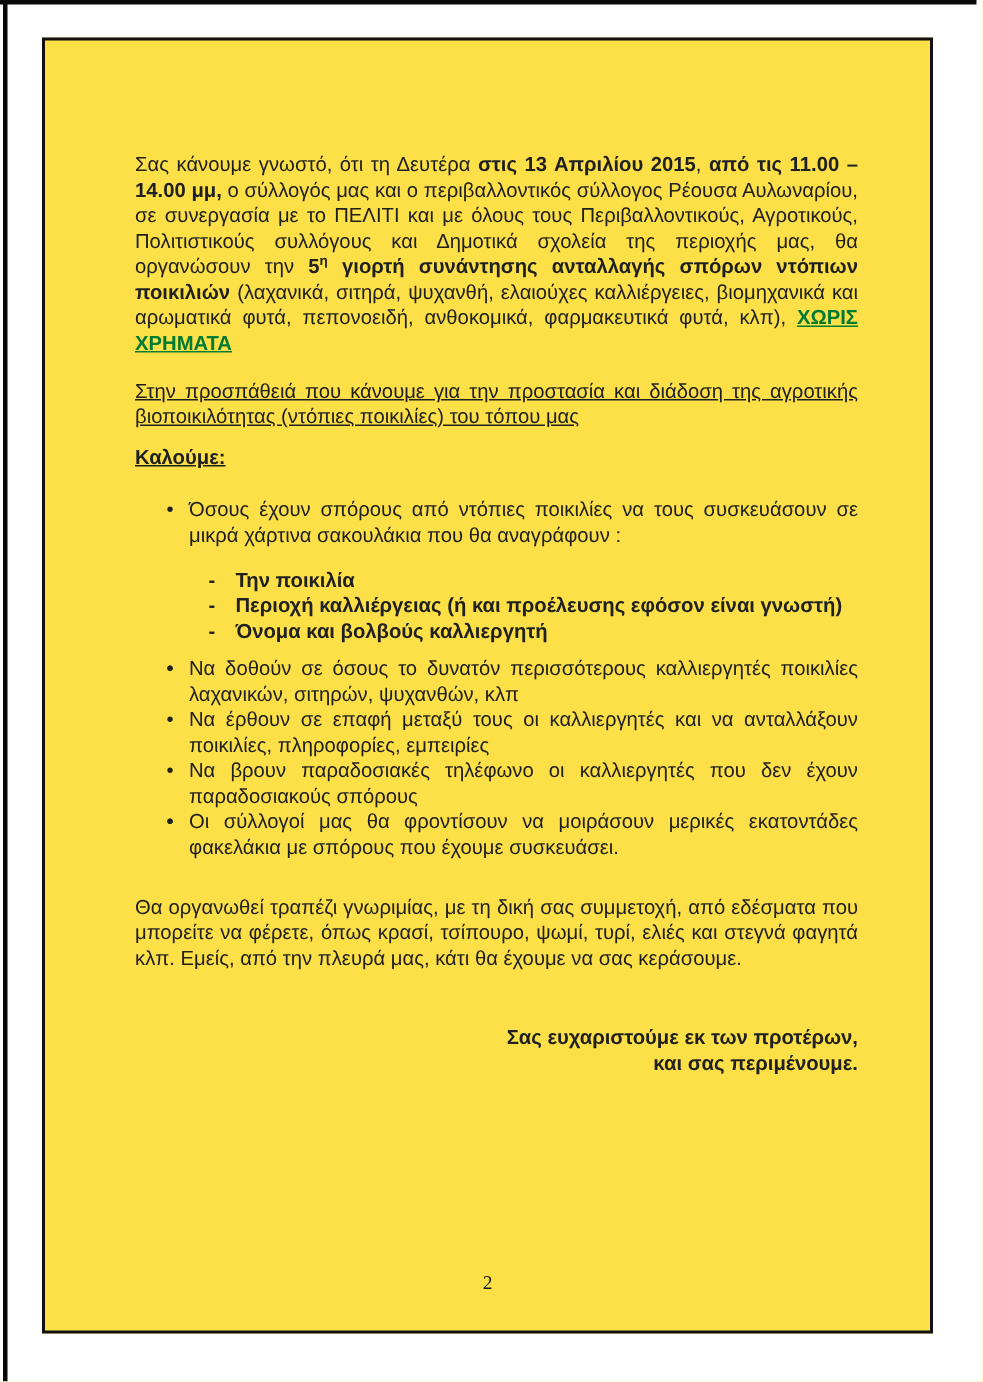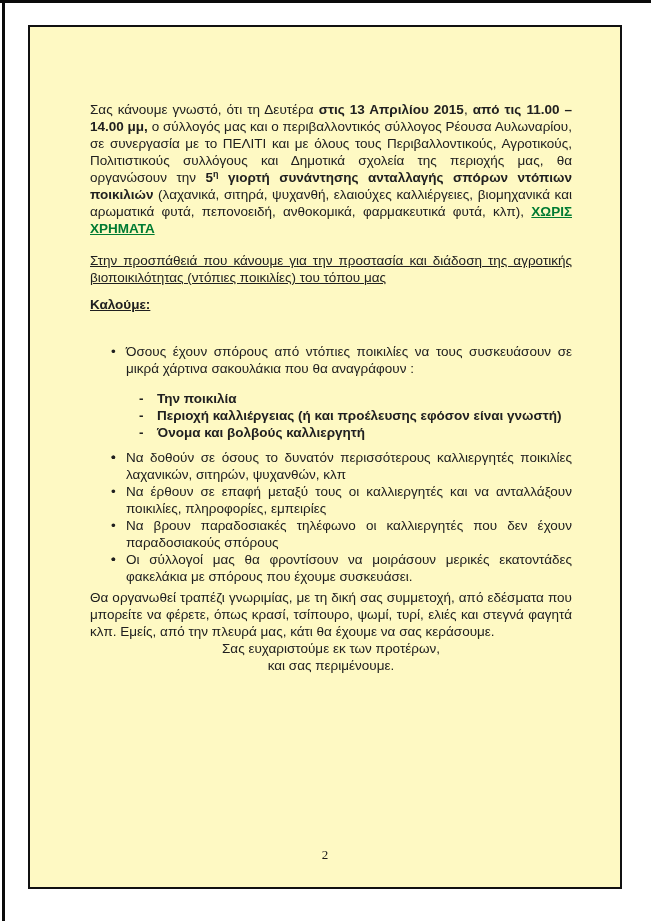--- a/index.html
+++ b/index.html
@@ -25,37 +25,37 @@
     left: 2px; top: 0;
     width: 3px; height: 921px;
     background: #0a0a0a;
   }
   
   .page-border {
     position: absolute;
     left: 28px; top: 25px;
     width: 590px; height: 860px;
     border: 2px solid #111111;
-    background: #fef9c3;
+    background: #fde047;
   }
   .content {
     position: absolute;
     left: 60px; top: 74px;
     width: 482px;
     font-size: 13.5px;
     line-height: 17px;
   }
   .para { margin: 0; text-align: justify; }
   .p1 { margin-bottom: 15px; }
   .p2 {
     margin-bottom: 10px;
     text-decoration: underline;
   }
   .heading {
-    margin: 0 0 30px 0;
+    margin: 0 0 18px 0;
     font-weight: bold;
     text-decoration: underline;
     text-align: left;
   }
   b { font-weight: bold; }
   sup { font-size: 9px; line-height: 0; vertical-align: super; }
   .green-em {
     color: #007b33;
     font-weight: bold;
     text-decoration: underline;
@@ -75,23 +75,25 @@
     position: relative;
     padding-left: 67px;
     text-align: justify;
     font-weight: bold;
   }
   .sli > .mk {
     position: absolute;
     left: 49px; top: 0;
     font-weight: bold;
   }
-  .p3 { margin-top: 4px; }
+  .p3 { margin-top: 23px; }
   .closing {
-    text-align: center;
+    margin-top: 36px;
+    text-align: right;
+    font-weight: bold;
   }
   .closing .line { display: block; }
   .page-num {
     position: absolute;
     left: 0; right: 0;
     top: 820px;
     text-align: center;
     font-family: "Liberation Serif", serif;
     font-size: 13px;
     color: #1a1a1a;

